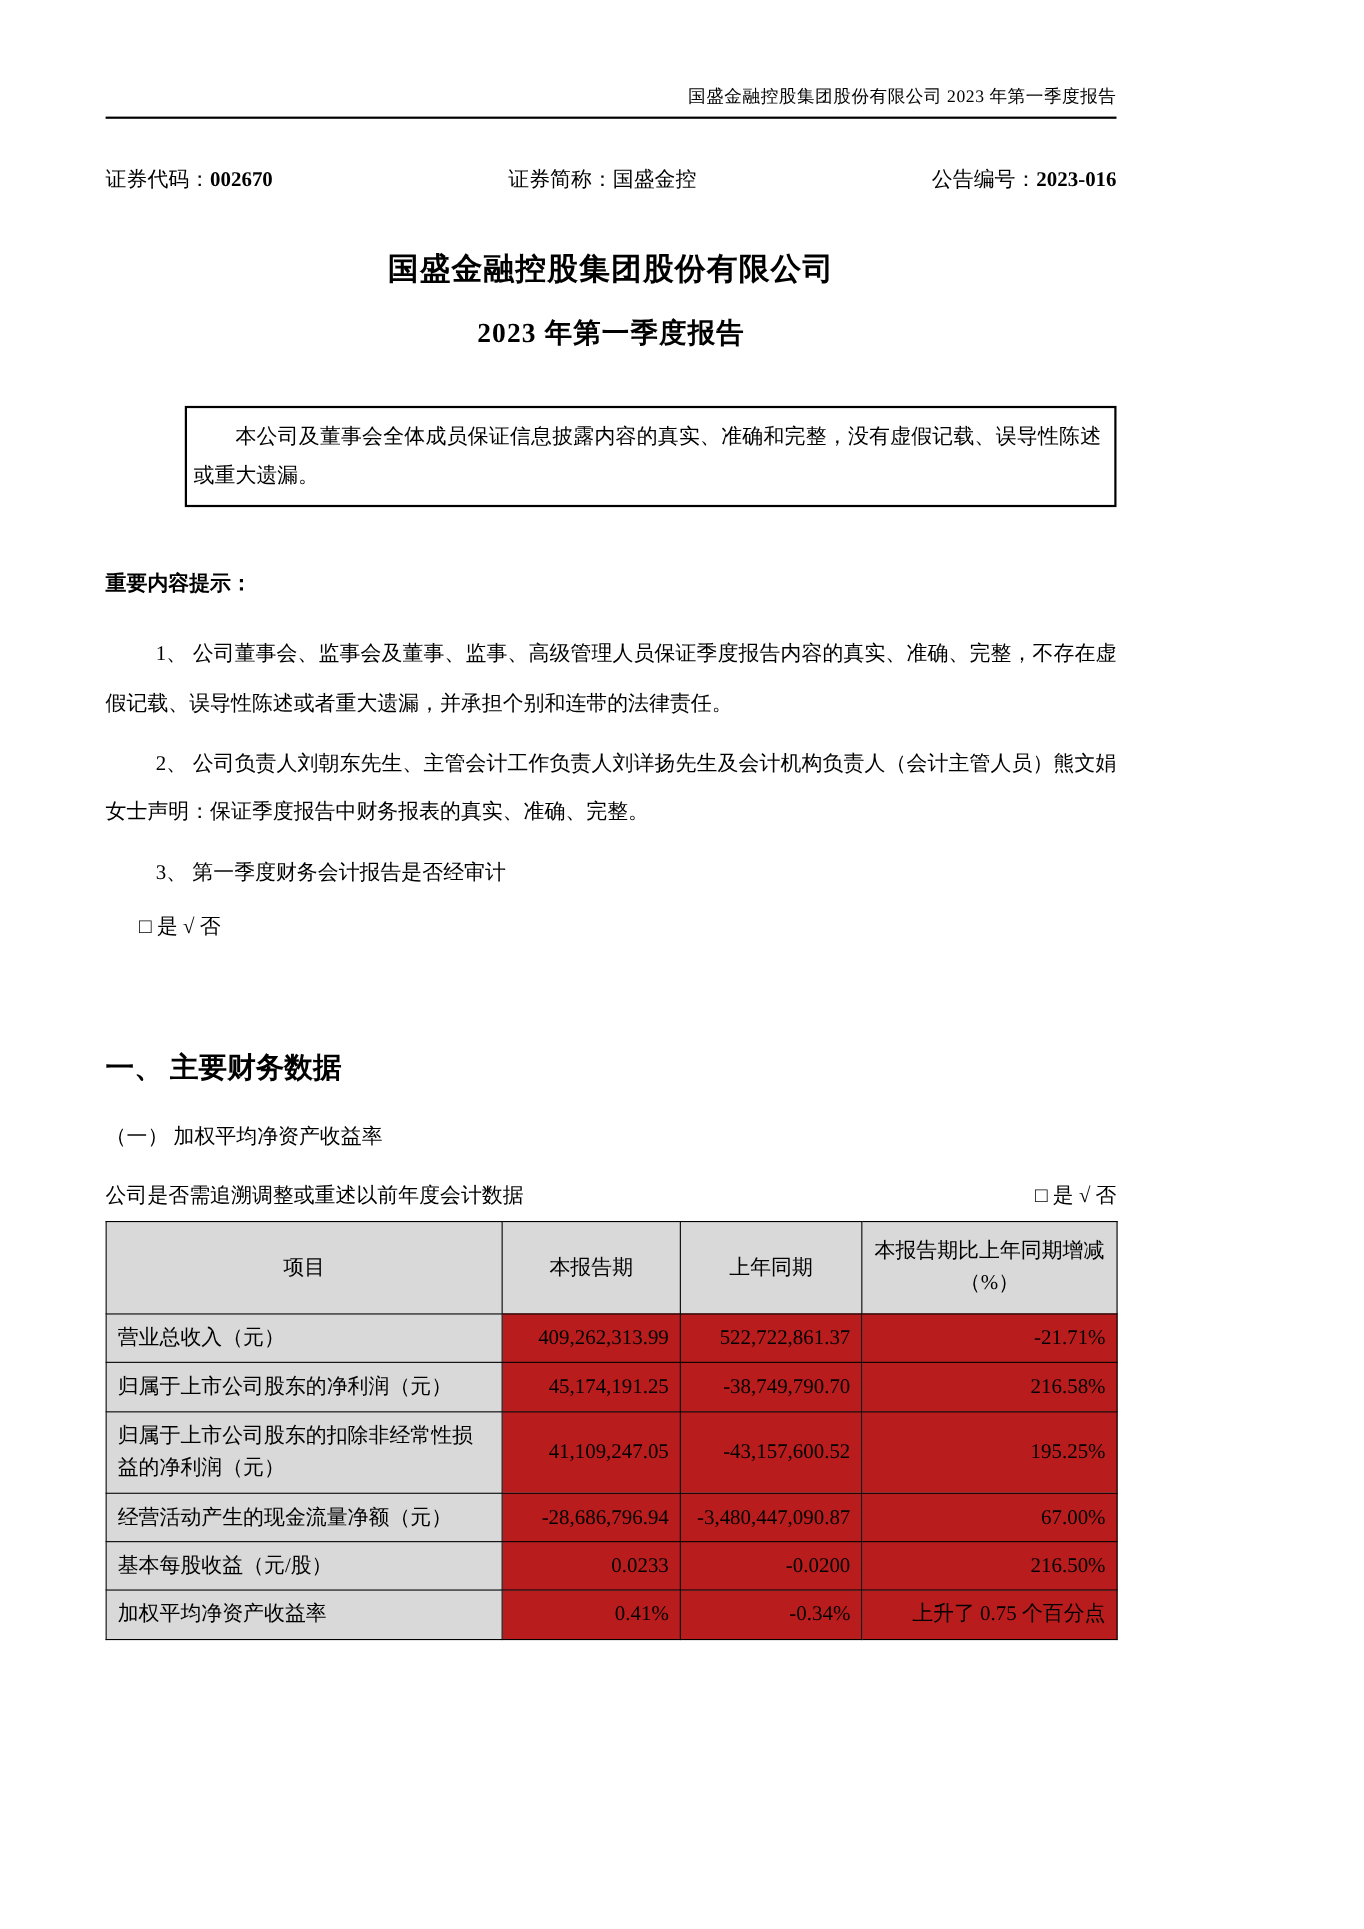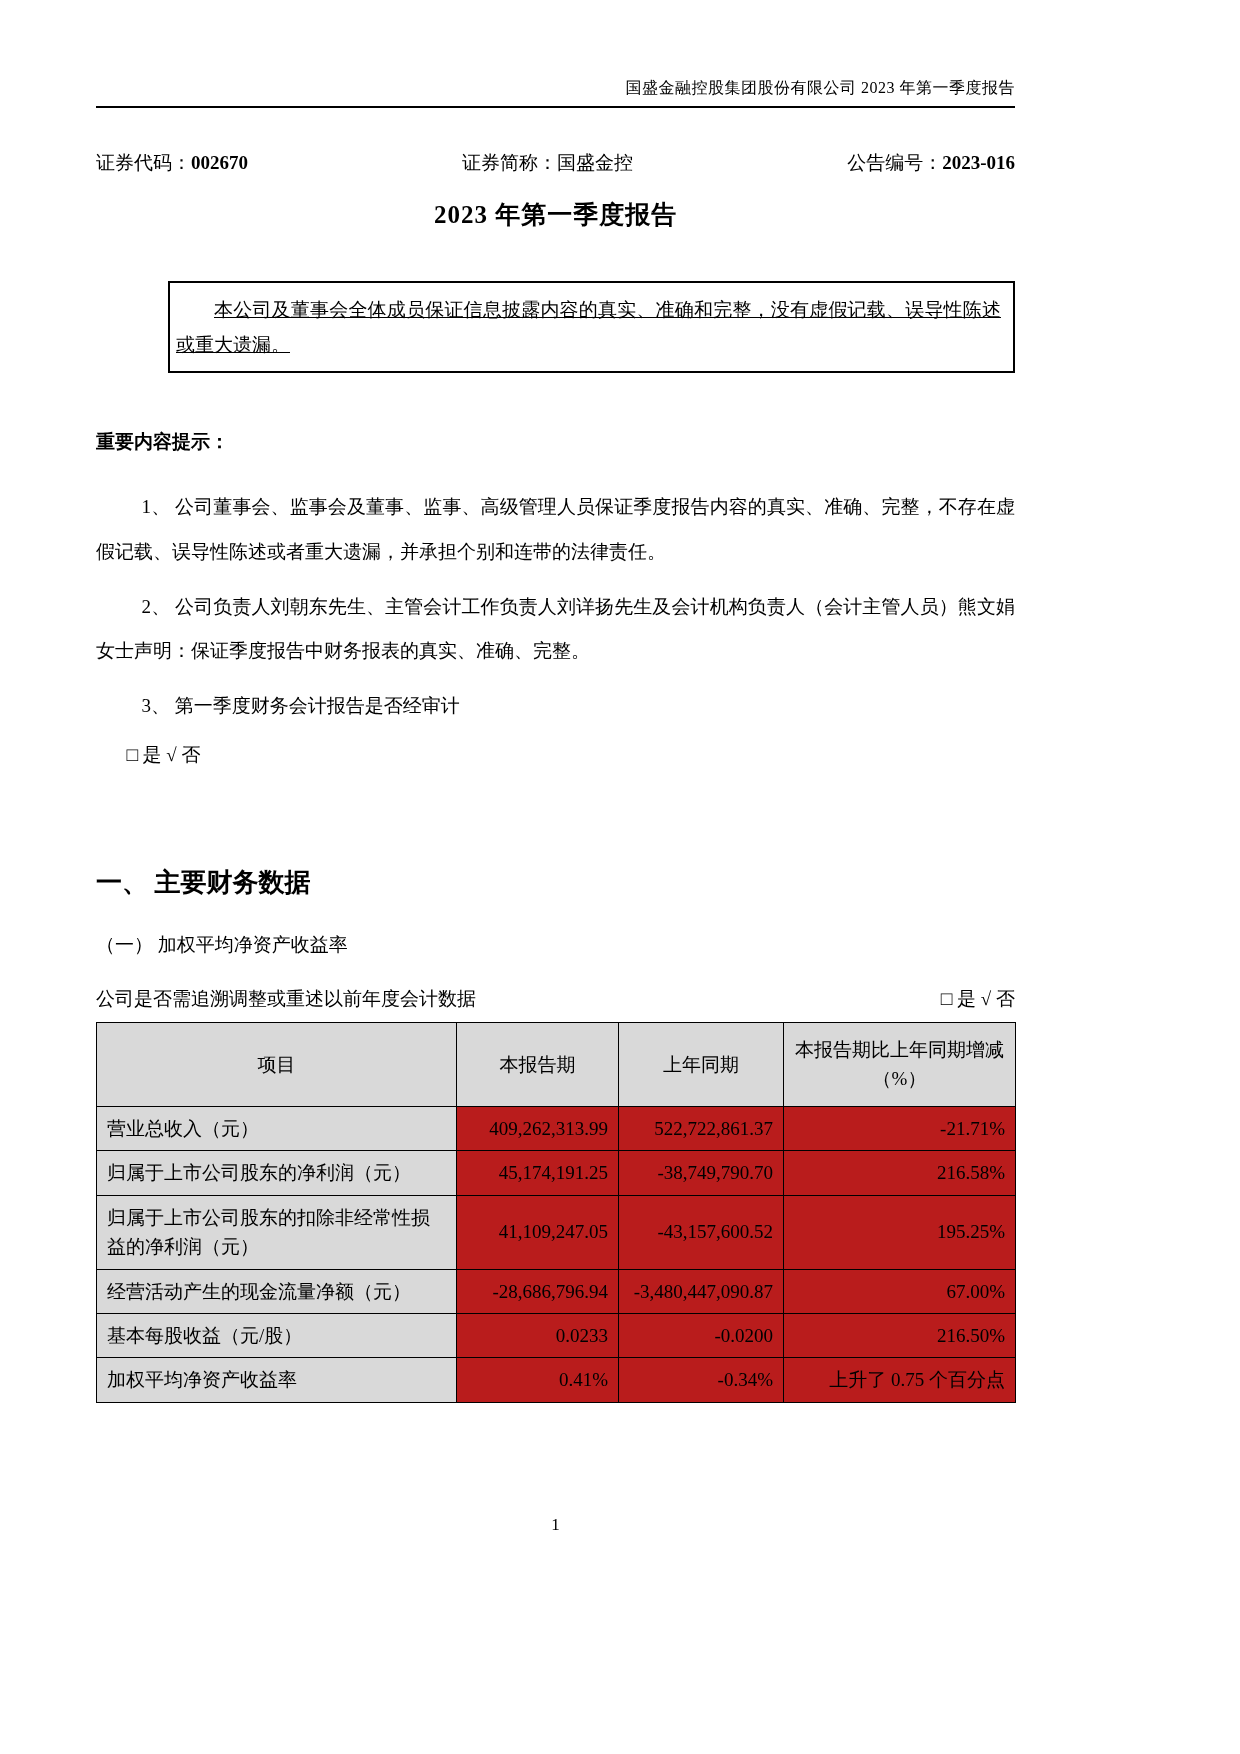--- a/index.html
+++ b/index.html
@@ -51,21 +51,21 @@
     letter-spacing: 1px;
   }
   .disclaimer-box {
     margin-top: 50px;
     margin-left: 72px;
     border: 2px solid #000;
     padding: 9px 12px 9px 6px;
     font-size: 19px;
     line-height: 1.85;
   }
-  .disclaimer-box p { text-indent: 2em; text-align: justify; text-decoration: underline; }
+  .disclaimer-box p { text-indent: 2em; text-align: justify; }
   .notice-heading {
     margin-top: 56px;
     font-size: 19px;
     font-weight: 700;
   }
   .para {
     margin-top: 10px;
     font-size: 19px;
     line-height: 2.35;
     text-indent: 2.4em;
@@ -135,20 +135,21 @@
   <div class="content">
 
     <div class="running-header">国盛金融控股集团股份有限公司 2023 年第一季度报告</div>
 
     <div class="codes-row">
       <span><span>证券代码：</span><b>002670</b></span>
       <span><span>证券简称：</span><span>国盛金控</span></span>
       <span><span>公告编号：</span><b>2023-016</b></span>
     </div>
 
+    <div class="title-company">国盛金融控股集团股份有限公司</div>
     <div class="title-period">2023 年第一季度报告</div>
 
     <div class="disclaimer-box">
       <p>本公司及董事会全体成员保证信息披露内容的真实、准确和完整，没有虚假记载、误导性陈述或重大遗漏。</p>
     </div>
 
     <div class="notice-heading">重要内容提示：</div>
 
     <p class="para first">1、 公司董事会、监事会及董事、监事、高级管理人员保证季度报告内容的真实、准确、完整，不存在虚假记载、误导性陈述或者重大遗漏，并承担个别和连带的法律责任。</p>
     <p class="para">2、 公司负责人刘朝东先生、主管会计工作负责人刘详扬先生及会计机构负责人（会计主管人员）熊文娟女士声明：保证季度报告中财务报表的真实、准确、完整。</p>

